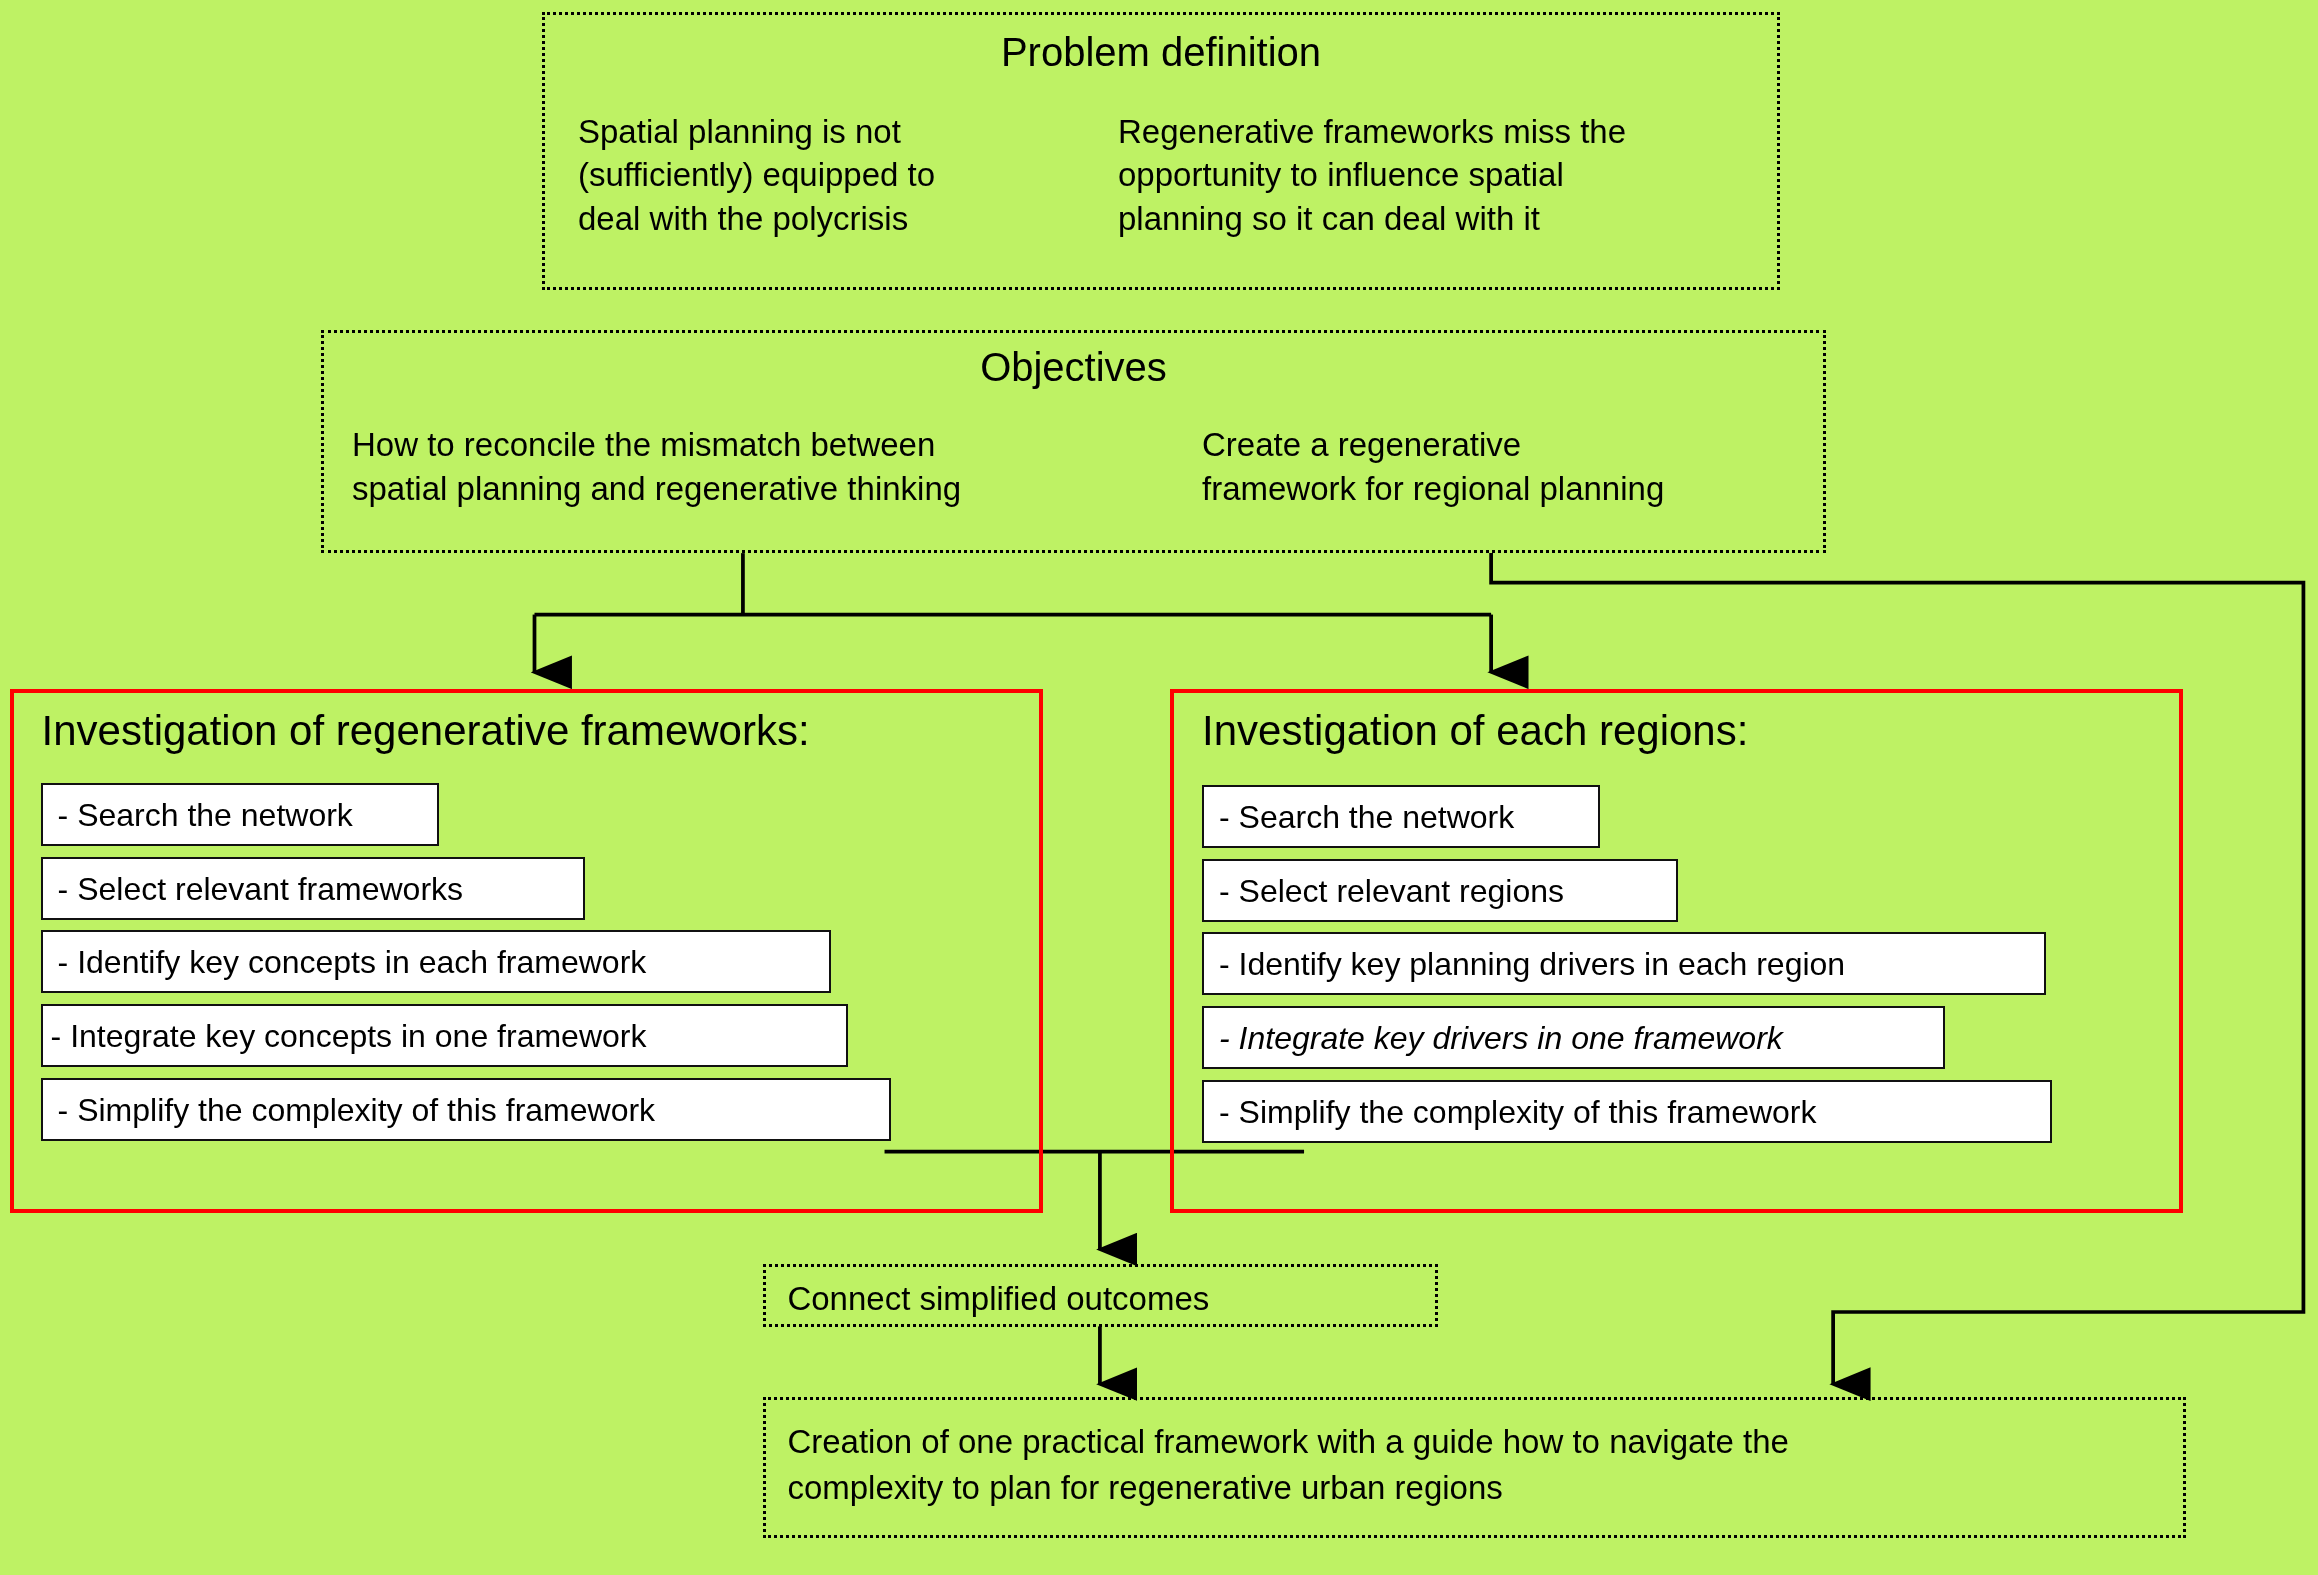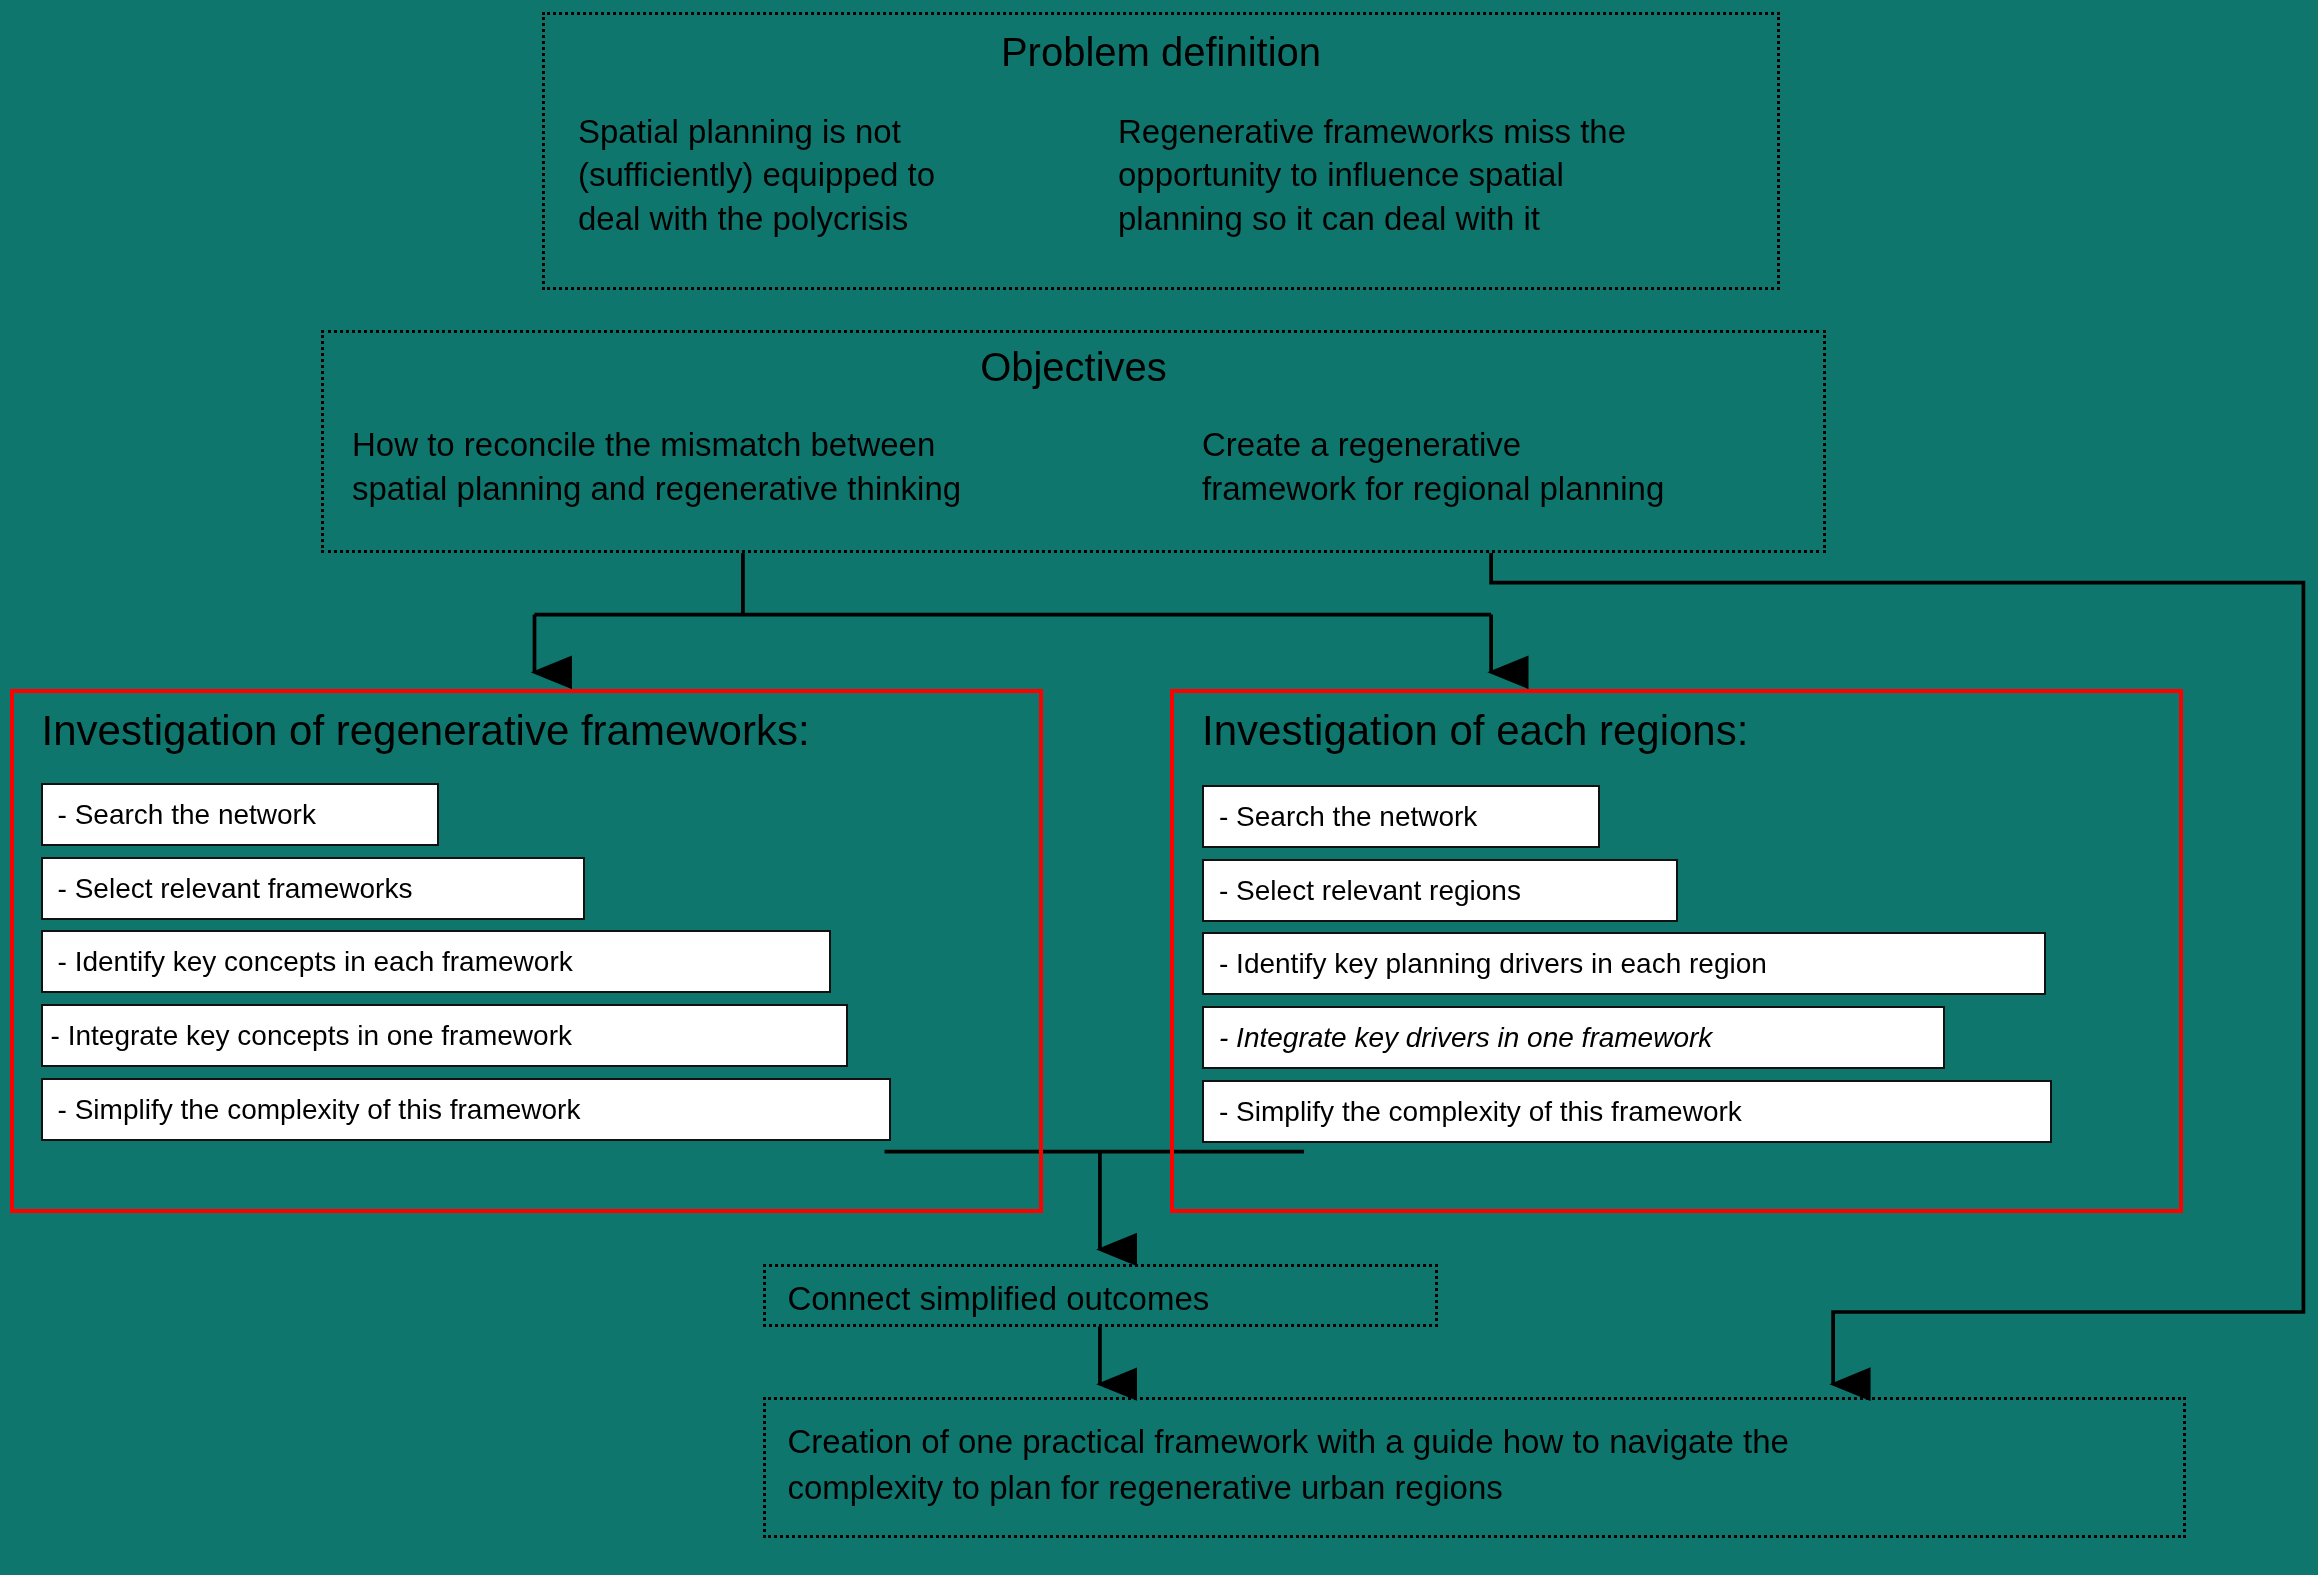--- a/index.html
+++ b/index.html
@@ -1,19 +1,19 @@
 <!DOCTYPE html>
 <html style="font-size:8.5px"><head>
 <meta charset="utf-8">
 <style>
   html,body{margin:0;padding:0;background:#ffffff;}
   #stage{
     position:relative;
     width:2319px;height:1576px;
-    background:#0f766e;
+    background:#bef264;
     font-family:"Liberation Sans","DejaVu Sans",sans-serif;
     color:#000000;
     overflow:hidden;
   }
   .box{position:absolute;box-sizing:border-box;background:transparent;}
   .dotted{border:3.2px dotted #000000;}
   .redbox{border:4.8px solid #ff0000;}
 
   .title-center{
     position:absolute;left:0;right:0;
@@ -34,21 +34,21 @@
     font-size:42px;
     line-height:1.1;
     font-weight:400;
     white-space:nowrap;
   }
   .item{
     position:absolute;
     box-sizing:border-box;
     border:2.7px solid #111111;
     background:#ffffff;
-    font-size:28px;
+    font-size:32px;
     line-height:1;
     display:flex;
     align-items:center;
     padding-left:15px;
     white-space:nowrap;
   }
   .plain-text{
     position:absolute;
     font-size:33px;
     line-height:1.38;

